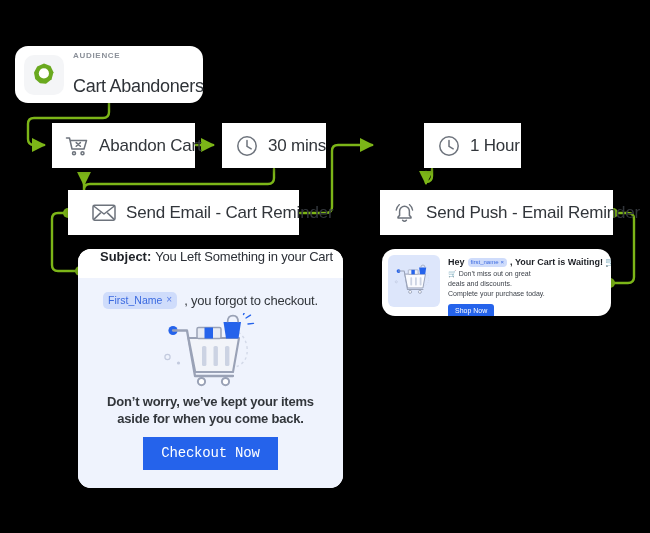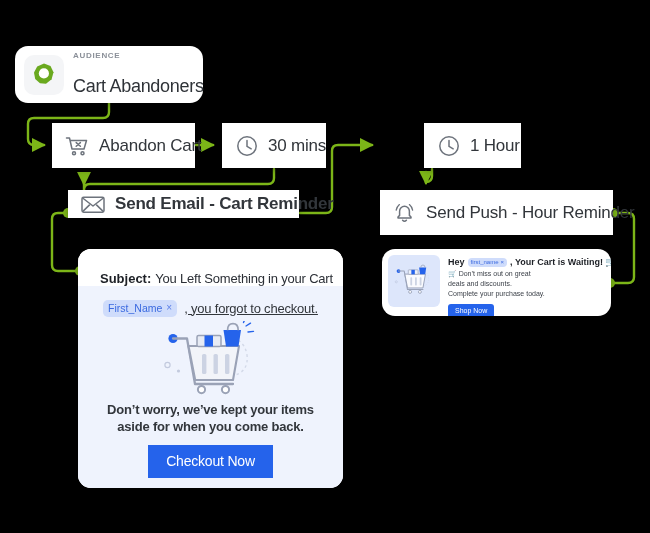--- a/index.html
+++ b/index.html
@@ -30,46 +30,46 @@
   .aud-kicker { font-size: 8px; letter-spacing: 0.7px; color: #8b9099; font-weight: 700; line-height: 1; margin-bottom: 16px; }
   .aud-title { font-size: 18px; color: #2f3338; letter-spacing: -0.3px; white-space: nowrap; }
 
   
   #node-abandon { left: 52px; top: 123px; width: 143px; height: 45px; padding-left: 12px; }
   #node-abandon .nicon { margin-right: 9px; }
   #node-30mins  { left: 222px; top: 123px; width: 104px; height: 45px; padding-left: 13px; }
   #node-30mins .nicon { margin-right: 9px; }
   #node-1hour   { left: 380px; top: 123px; width: 97px; height: 45px; padding-left: 13px; margin-left: 44px; }
   #node-1hour .nicon { margin-right: 9px; }
-  #node-email   { left: 68px; top: 190px; width: 231px; height: 28px; padding-left: 12px; font-weight: bold; }
+  #node-email   { left: 68px; top: 190px; width: 231px; height: 45px; padding-left: 23px; }
   #node-email .nicon { margin-right: 9px; }
   #node-push    { left: 380px; top: 190px; width: 233px; height: 45px; padding-left: 12px; }
   #node-push .nicon { margin-right: 9px; }
 
   
   #card-email {
     position: absolute; left: 78px; top: 249px; width: 265px; height: 239px;
     background: #ffffff; border-radius: 13px; overflow: hidden;
     box-shadow: 0 2px 8px rgba(0,0,0,0.30);
     display: flex; flex-direction: column;
   }
-  .subject-row { height: 40px; display: flex; align-items: flex-end; padding-left: 22px; background:#fff; }
+  .subject-row { height: 40px; display: flex; align-items: flex-start; padding-left: 22px; background:#fff; }
   .subject-lbl { font-size: 13px; font-weight: 700; color: #1d2026; }
   .subject-val { font-size: 13px; color: #2b2f36; margin-left: 4px; letter-spacing: -0.2px; }
   .email-body { flex: 1; background: #eff3fd; padding: 14px 14px 10px; text-align: center; }
   .greet-row { display: flex; align-items: center; justify-content: center; font-size: 13px; color: #32363b; margin-bottom: 2px; }
   .chip { background: #cfdcfb; color: #3b6ae0; border-radius: 5px; font-size: 10.5px; padding: 2px 5px 3px; display: inline-flex; align-items: center; gap: 4px; }
   .chip .x { color: #5e82e8; font-size: 10px; }
-  .greet-rest { margin-left: 7px; letter-spacing: -0.2px; text-decoration: underline; }
+  .greet-rest { margin-left: 7px; letter-spacing: -0.2px; }
   .cart-art { margin: 4px auto 2px; }
   .email-copy { font-size: 13px; color: #32363b; line-height: 1.32; letter-spacing: -0.2px; padding: 0 4px; font-weight: bold; }
   .cta {
-    margin: 10px auto 0; background: #2563eb; color: #fff; border: none;
+    margin: 10px auto 8px; background: #2563eb; color: #fff; border: none;
     border-radius: 0; font-size: 14px; padding: 8px 18px 9px;
-    font-family: Liberation Sans, sans-serif; cursor: pointer; letter-spacing: -0.2px;
+    font-family: Liberation Mono, monospace; cursor: pointer; letter-spacing: -0.2px;
   }
 
   
   #card-push {
     position: absolute; left: 382px; top: 249px; width: 229px; height: 67px;
     background: #ffffff; border-radius: 13px; overflow: hidden;
     box-shadow: 0 2px 8px rgba(0,0,0,0.30);
     display: flex; align-items: flex-start; padding: 6px;
   }
   .push-thumb { flex: 0 0 auto; width: 52px; height: 52px; border-radius: 6px; background: #dde6fb; display:flex; align-items:center; justify-content:center; }
@@ -174,21 +174,21 @@
 
   <div class="node" id="node-push">
     <span class="nicon">
       <svg width="25" height="24" viewBox="0 0 25 24" fill="none" stroke="#6d737c" stroke-width="1.5" stroke-linecap="round" stroke-linejoin="round">
         <path d="M6 17 L19 17 L19 16 L17.4 14.4 L17.4 10.2 A4.9 4.9 0 0 0 7.6 10.2 L7.6 14.4 L6 16 Z"></path>
         <path d="M10.6 19.2 Q12.5 21.2 14.4 19.2"></path>
         <path d="M4.2 9.2 Q5 5.6 7.4 3.6" stroke-width="1.3"></path>
         <path d="M20.6 9.2 Q19.8 5.6 17.4 3.6" stroke-width="1.3"></path>
       </svg>
     </span>
-    <span class="nlabel">Send Push - Hour Reminder</span>
+    <span class="nlabel">Send Push - Email Reminder</span>
   </div>
 
   <div id="card-email">
     <div class="subject-row">
       <span class="subject-lbl">Subject:</span>
       <span class="subject-val">You Left Something in your Cart</span>
     </div>
     <div class="email-body">
       <div class="greet-row">
         <span class="chip">

